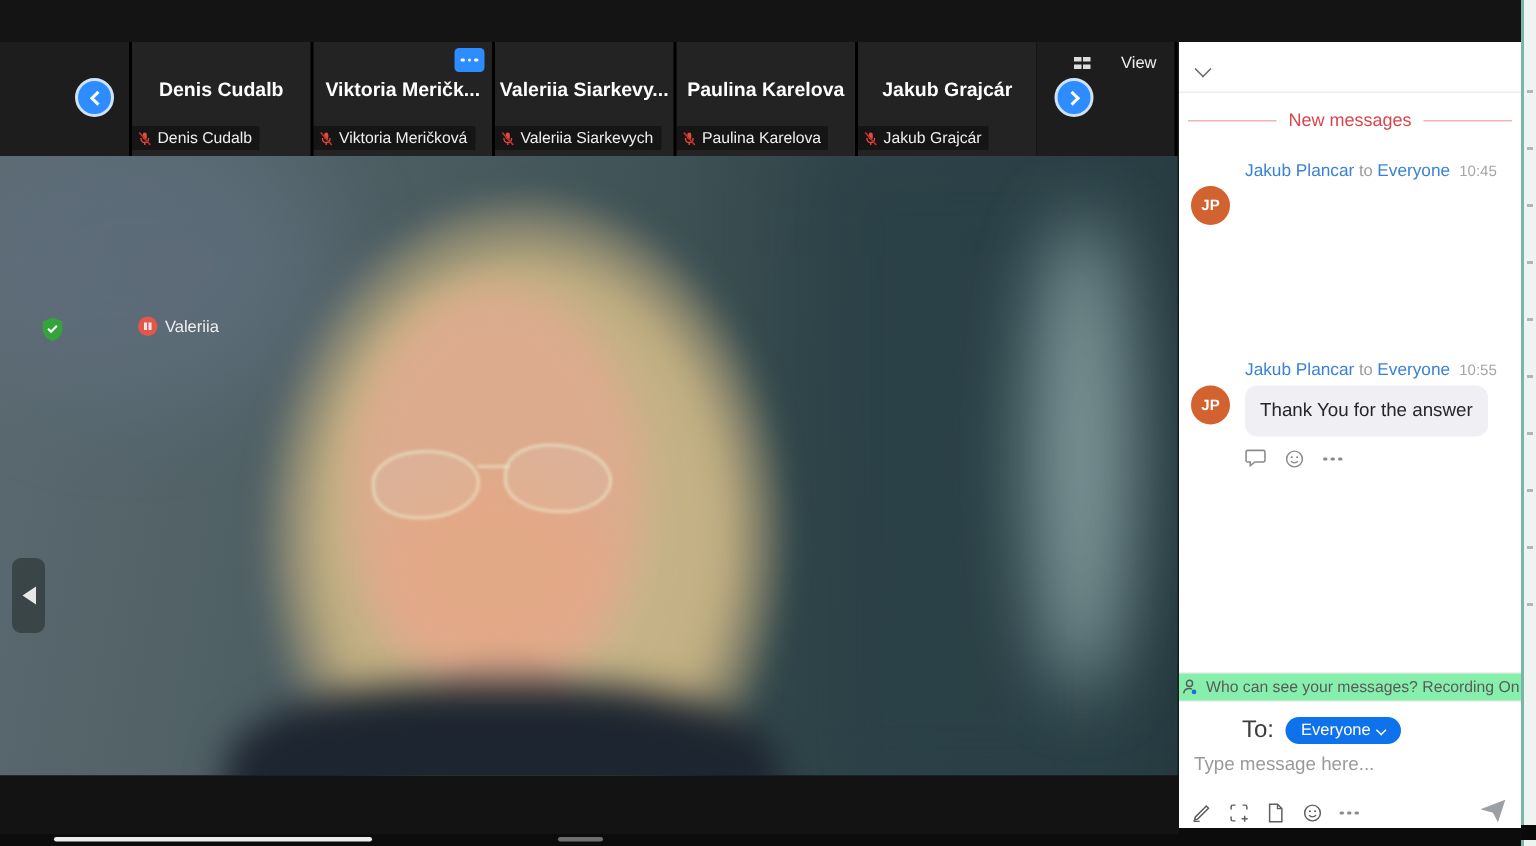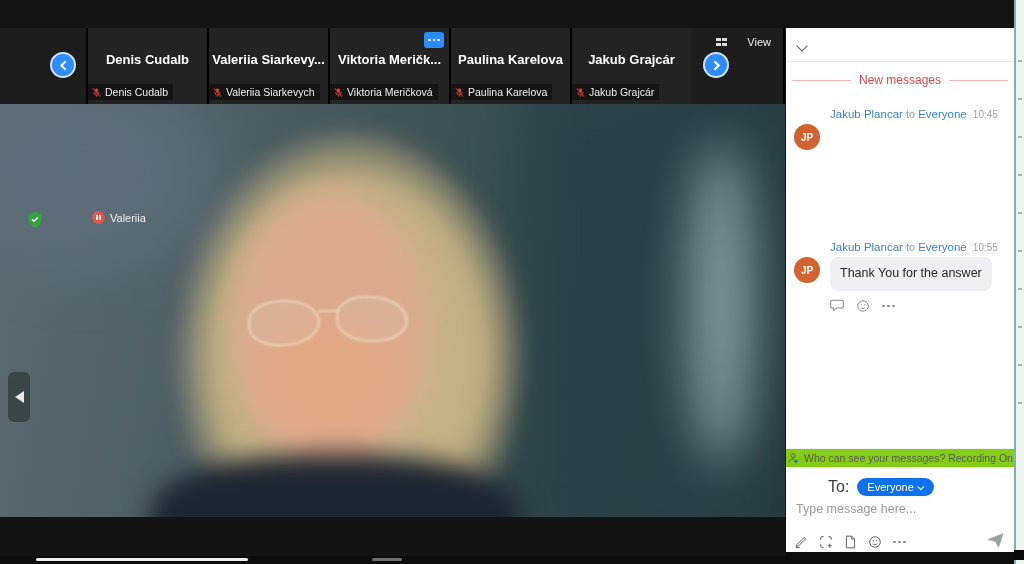--- a/index.html
+++ b/index.html
@@ -79,21 +79,21 @@
   .msg { position:absolute; left:8px; right:6px; }
   .msg-head { margin-left:36px; font-size:11px; color:#9a9a9a; margin-bottom:4px; }
   .msg-head .who { color:#3a82d6; font-size:11.5px; }
   .msg-head .time { color:#a5a5a5; font-size:10px; margin-left:3px; }
   .avatar { position:absolute; left:0; top:16px; width:26px; height:26px; border-radius:50%; background:#d2622f;
     color:#fff; font-size:10px; font-weight:bold; display:flex; align-items:center; justify-content:center; }
   .bubble { margin-left:36px; background:#f0f0f4; border-radius:8px; padding:8px 10px; color:#25252a;
     font-size:12.5px; line-height:1.42; max-width:172px; display:inline-block; }
   .msg-actions { margin-left:36px; margin-top:8px; display:flex; align-items:center; gap:12px; color:#8b8b8b; }
 
-  .notice-bar { position:absolute; left:0; right:0; top:420px; height:20px; background:#84cc16;
+  .notice-bar { position:absolute; left:0; right:0; top:420px; height:20px; background:#86efac;
     border-top:1px solid #efefef; border-bottom:1px solid #efefef; display:flex; align-items:center; justify-content:center; gap:5px;
     font-size:10.5px; color:#5a5a5a; }
   .to-row { position:absolute; left:10px; top:450px; display:flex; align-items:center; gap:8px; }
   .to-lbl { font-size:16px; color:#3c3c3c;margin-left:32px; }
   .everyone-pill { display:flex; align-items:center; gap:5px; background:#0e72ed; color:#fff; font-size:11px;
     border:none; border-radius:11px; padding:3px 10px; font-family:"Liberation Sans",sans-serif; }
   .pill-chev { width:5px; height:5px; border-left:1.5px solid #fff; border-bottom:1.5px solid #fff; transform:rotate(-45deg) translate(0,-1px); }
   .chat-input { position:absolute; left:10px; top:474px; width:205px; border:none; outline:none;
     font-size:12.5px; color:#444; font-family:"Liberation Sans",sans-serif; background:transparent; }
   .chat-input::placeholder { color:#9a9a9a; }
@@ -133,47 +133,47 @@
             <rect x="9" y="3" width="6" height="10" rx="3" fill="#e04a3f"></rect>
             <path d="M6.5 11v1a5.5 5.5 0 0 0 11 0v-1" stroke="#e04a3f" fill="none" stroke-width="2"></path>
             <line x1="12" y1="17.5" x2="12" y2="21" stroke="#e04a3f" stroke-width="2"></line>
             <line x1="4" y1="3" x2="20" y2="21" stroke="#c62f25" stroke-width="2.4"></line>
           </svg>
         <span>Denis Cudalb</span>
       </div>
     </div>
 
     <div class="tile">
-      <div class="tile-name">Valeriia  Siarkevy...</div>
-      <div class="tile-label">
-        <svg width="11" height="11" viewBox="0 0 24 24">
-            <rect x="9" y="3" width="6" height="10" rx="3" fill="#e04a3f"></rect>
-            <path d="M6.5 11v1a5.5 5.5 0 0 0 11 0v-1" stroke="#e04a3f" fill="none" stroke-width="2"></path>
-            <line x1="12" y1="17.5" x2="12" y2="21" stroke="#e04a3f" stroke-width="2"></line>
-            <line x1="4" y1="3" x2="20" y2="21" stroke="#c62f25" stroke-width="2.4"></line>
-          </svg>
-        <span>Valeriia Siarkevych</span>
-      </div>
-    </div>
-
-    <div class="tile">
       <div class="more-btn">
           <i></i>
           <i></i>
           <i></i>
         </div>
       <div class="tile-name">Viktoria  Meričk...</div>
       <div class="tile-label">
         <svg width="11" height="11" viewBox="0 0 24 24">
             <rect x="9" y="3" width="6" height="10" rx="3" fill="#e04a3f"></rect>
             <path d="M6.5 11v1a5.5 5.5 0 0 0 11 0v-1" stroke="#e04a3f" fill="none" stroke-width="2"></path>
             <line x1="12" y1="17.5" x2="12" y2="21" stroke="#e04a3f" stroke-width="2"></line>
             <line x1="4" y1="3" x2="20" y2="21" stroke="#c62f25" stroke-width="2.4"></line>
           </svg>
         <span>Viktoria Meričková</span>
+      </div>
+    </div>
+
+    <div class="tile">
+      <div class="tile-name">Valeriia  Siarkevy...</div>
+      <div class="tile-label">
+        <svg width="11" height="11" viewBox="0 0 24 24">
+            <rect x="9" y="3" width="6" height="10" rx="3" fill="#e04a3f"></rect>
+            <path d="M6.5 11v1a5.5 5.5 0 0 0 11 0v-1" stroke="#e04a3f" fill="none" stroke-width="2"></path>
+            <line x1="12" y1="17.5" x2="12" y2="21" stroke="#e04a3f" stroke-width="2"></line>
+            <line x1="4" y1="3" x2="20" y2="21" stroke="#c62f25" stroke-width="2.4"></line>
+          </svg>
+        <span>Valeriia Siarkevych</span>
       </div>
     </div>
 
     <div class="tile">
       <div class="tile-name">Paulina Karelova</div>
       <div class="tile-label">
         <svg width="11" height="11" viewBox="0 0 24 24">
             <rect x="9" y="3" width="6" height="10" rx="3" fill="#e04a3f"></rect>
             <path d="M6.5 11v1a5.5 5.5 0 0 0 11 0v-1" stroke="#e04a3f" fill="none" stroke-width="2"></path>
             <line x1="12" y1="17.5" x2="12" y2="21" stroke="#e04a3f" stroke-width="2"></line>

